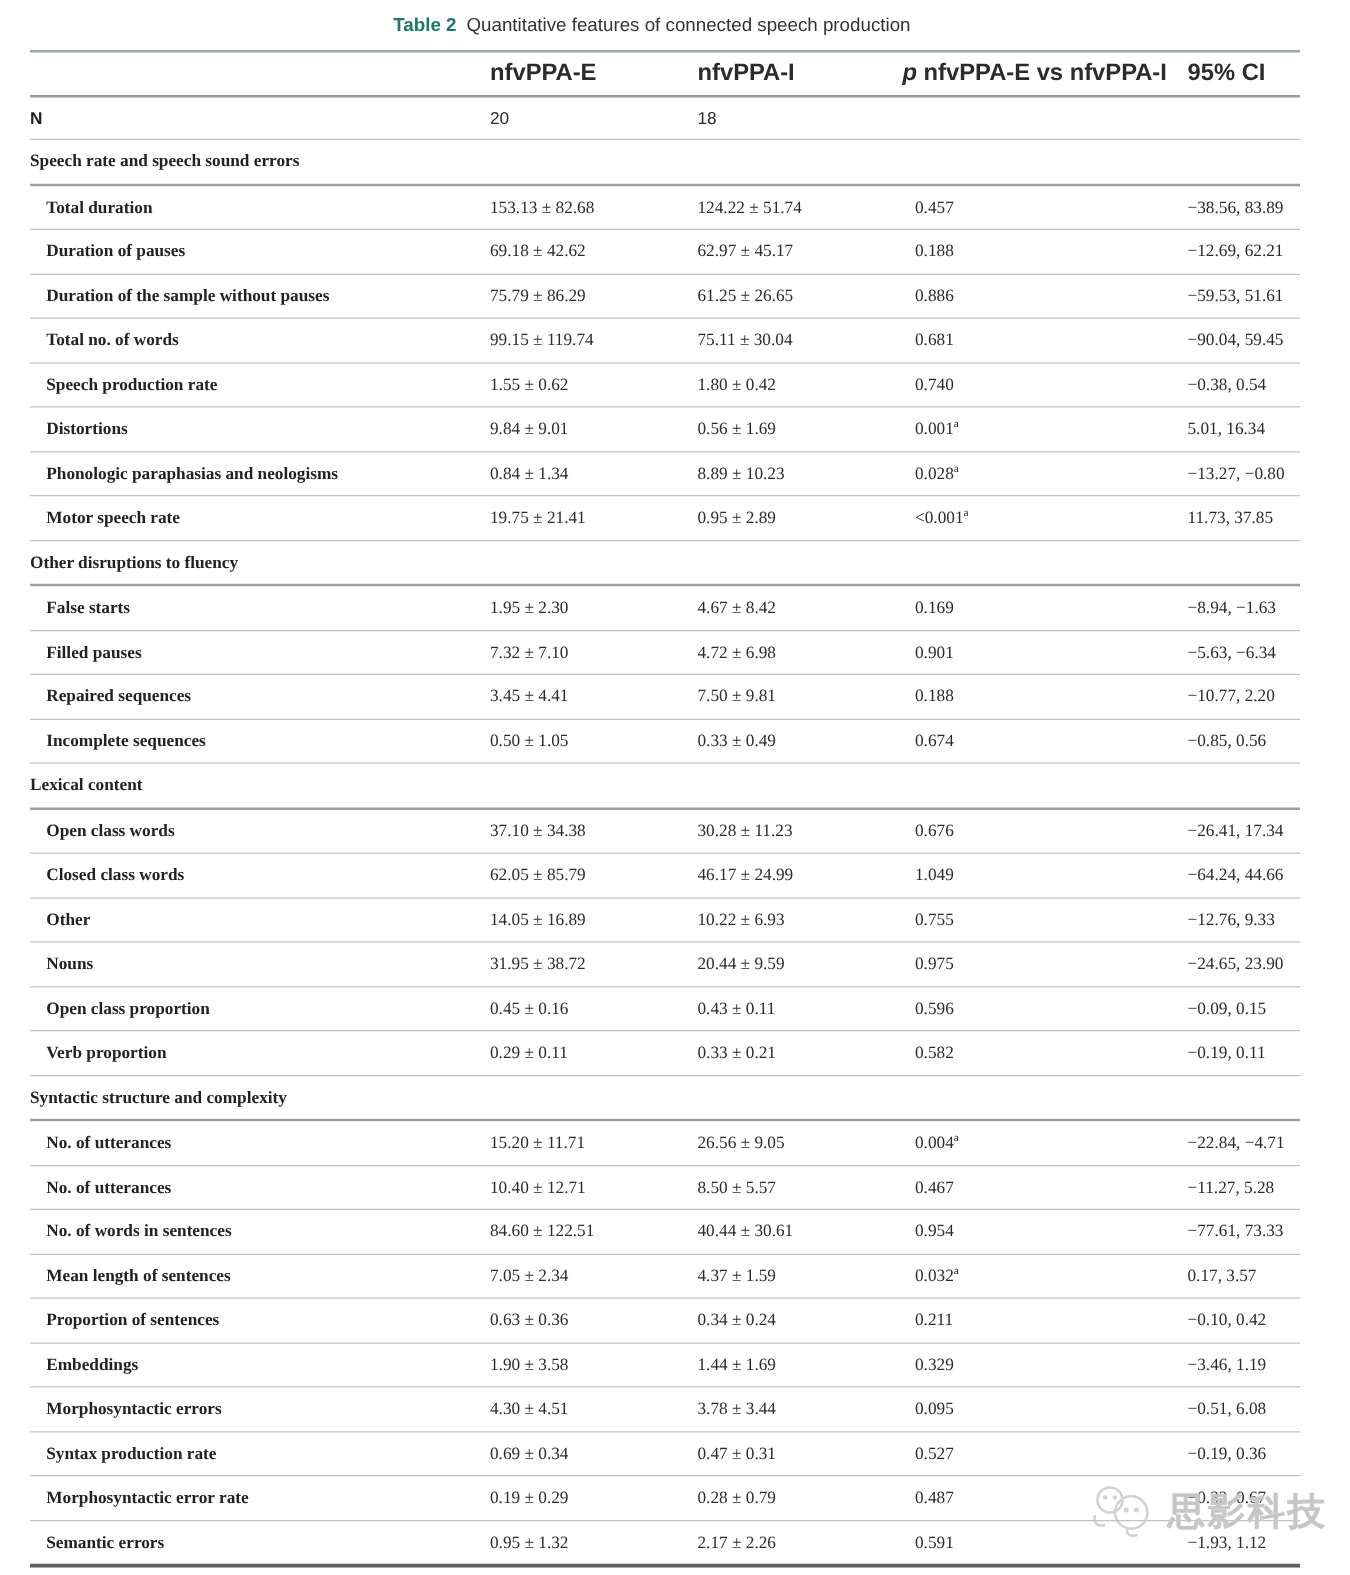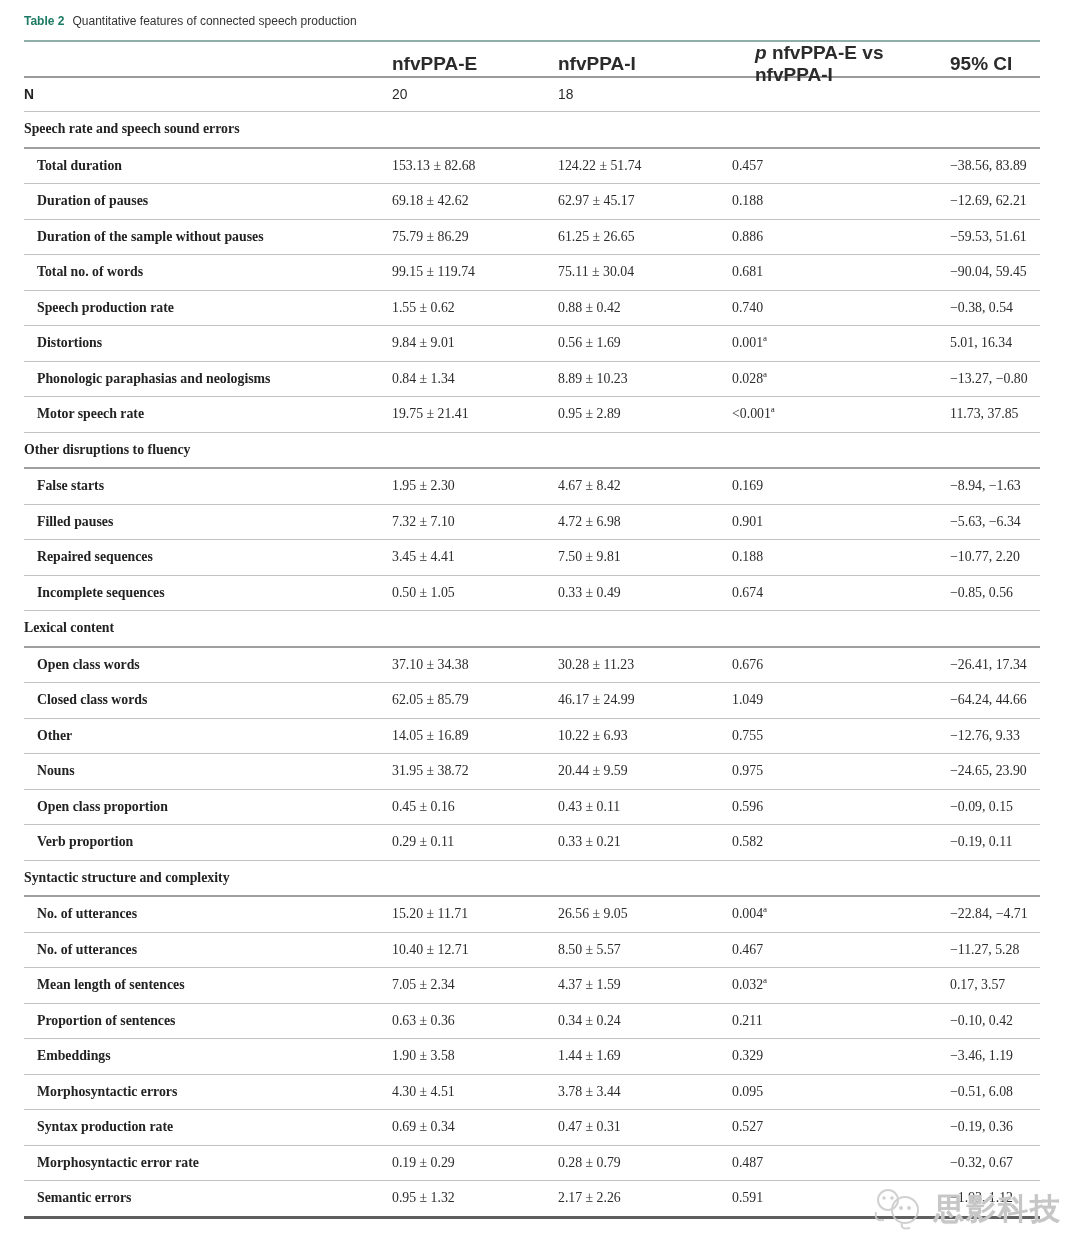--- a/index.html
+++ b/index.html
@@ -12,23 +12,24 @@
   .page {
     position: relative;
     width: 1080px;
     height: 1260px;
     background: #ffffff;
     overflow: hidden;
   }
   .title-bar {
     padding: 9px 61px 0 24px;
     height: 31px;
-    font-size: 12px;
+    font-size: 15px;
     line-height: 24px;
     white-space: nowrap;
+    text-align: center;
   }
   .title-label {
     font-weight: bold;
     color: #1b7a63;
     margin-right: 8px;
   }
   .title-text {
     color: #333333;
   }
   .table-wrap {
@@ -40,21 +41,21 @@
     grid-template-columns: 368px 166px 164px 228px 1fr;
     align-items: center;
   }
   .header-row {
     height: 34px;
     border-bottom: 2px solid #9a9a9a;
     font-weight: bold;
     font-size: 19px;
     color: #2b2b2b;
   }
-  .header-row .p-head { padding-left: 0; margin-left: 33px; }
+  .header-row .p-head { padding-left: 0; }
   .p-italic { font-style: italic; font-weight: bold; }
   .n-row {
     height: 33px;
     border-bottom: 1px solid #c2c2c2;
     font-size: 13.8px;
   }
   .n-row .cell-label { font-weight: bold; }
   .section-row {
     height: 34.5px;
     border-bottom: 2px solid #9f9f9f;
@@ -162,21 +163,21 @@
         <div class="grid-row data-row">
           <div class="cell-label">Total no. of words</div>
           <div class="cell-val">99.15 ± 119.74</div>
           <div class="cell-val">75.11 ± 30.04</div>
           <div class="cell-val cell-p">0.681</div>
           <div class="cell-val">−90.04, 59.45</div>
         </div>
         <div class="grid-row data-row">
           <div class="cell-label">Speech production rate</div>
           <div class="cell-val">1.55 ± 0.62</div>
-          <div class="cell-val">0.88 ± 0.42</div>
+          <div class="cell-val">1.80 ± 0.42</div>
           <div class="cell-val cell-p">0.740</div>
           <div class="cell-val">−0.38, 0.54</div>
         </div>
         <div class="grid-row data-row">
           <div class="cell-label">Distortions</div>
           <div class="cell-val">9.84 ± 9.01</div>
           <div class="cell-val">0.56 ± 1.69</div>
           <div class="cell-val cell-p"><span>0.001</span><sup>a</sup></div>
           <div class="cell-val">5.01, 16.34</div>
         </div>
@@ -273,20 +274,27 @@
           <div class="cell-val">26.56 ± 9.05</div>
           <div class="cell-val cell-p"><span>0.004</span><sup>a</sup></div>
           <div class="cell-val">−22.84, −4.71</div>
         </div>
         <div class="grid-row data-row">
           <div class="cell-label">No. of utterances</div>
           <div class="cell-val">10.40 ± 12.71</div>
           <div class="cell-val">8.50 ± 5.57</div>
           <div class="cell-val cell-p">0.467</div>
           <div class="cell-val">−11.27, 5.28</div>
+        </div>
+        <div class="grid-row data-row">
+          <div class="cell-label">No. of words in sentences</div>
+          <div class="cell-val">84.60 ± 122.51</div>
+          <div class="cell-val">40.44 ± 30.61</div>
+          <div class="cell-val cell-p">0.954</div>
+          <div class="cell-val">−77.61, 73.33</div>
         </div>
         <div class="grid-row data-row">
           <div class="cell-label">Mean length of sentences</div>
           <div class="cell-val">7.05 ± 2.34</div>
           <div class="cell-val">4.37 ± 1.59</div>
           <div class="cell-val cell-p"><span>0.032</span><sup>a</sup></div>
           <div class="cell-val">0.17, 3.57</div>
         </div>
         <div class="grid-row data-row">
           <div class="cell-label">Proportion of sentences</div>

